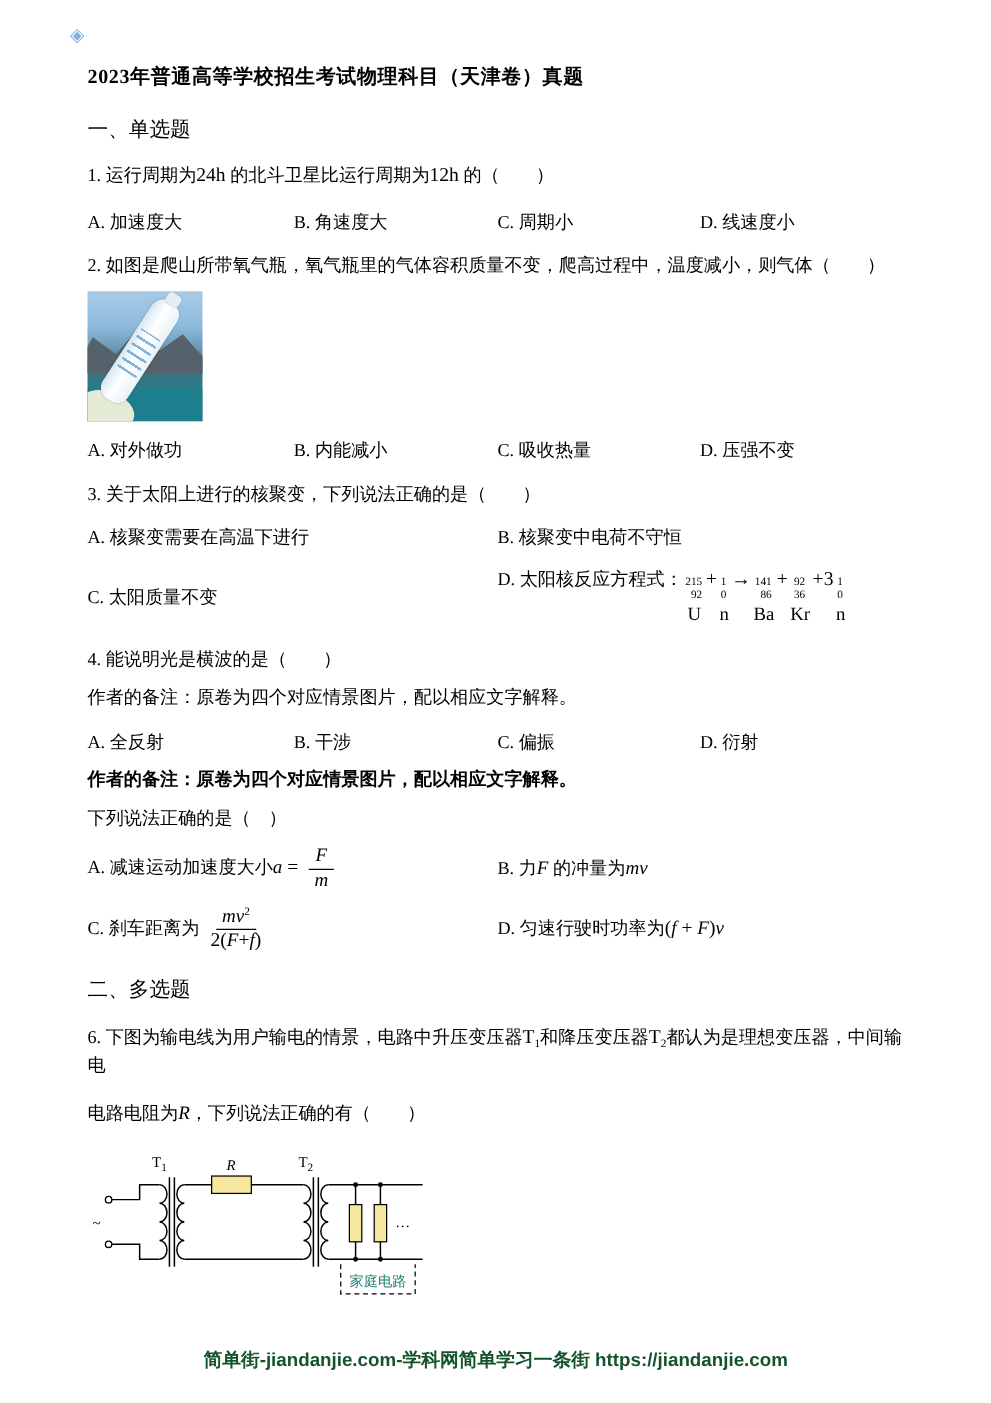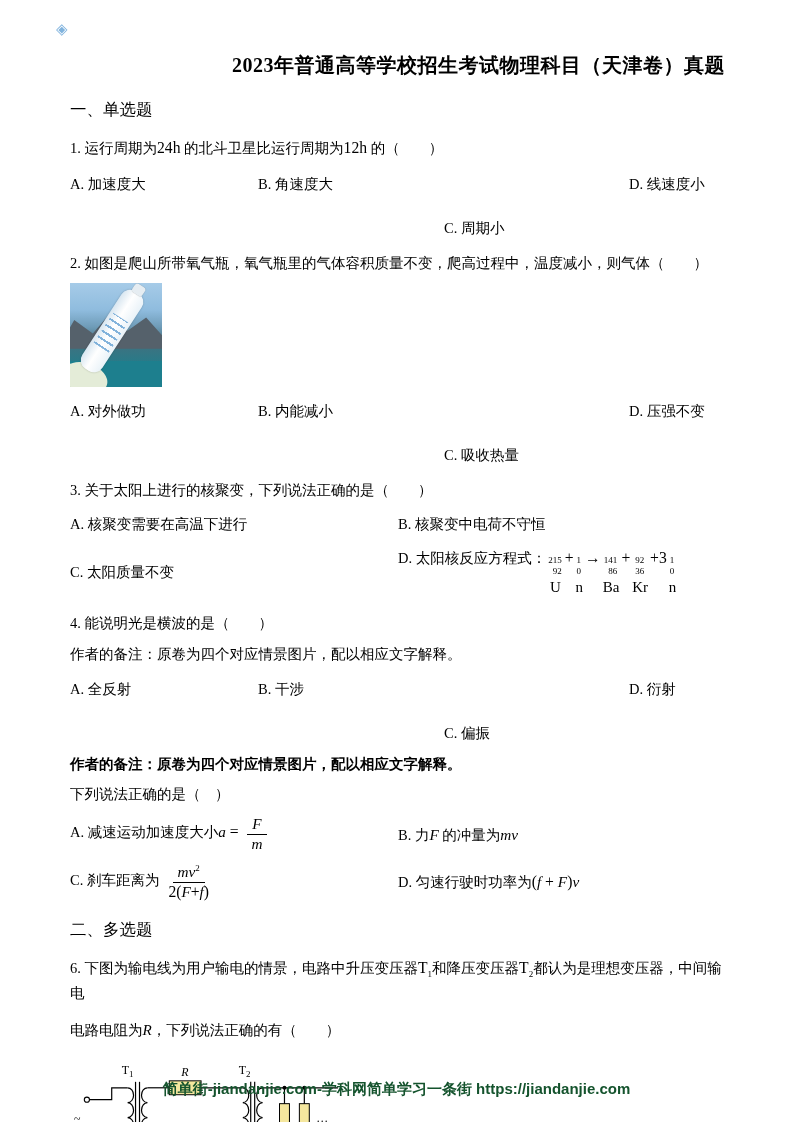--- a/index.html
+++ b/index.html
@@ -1,28 +1,28 @@
 <!DOCTYPE html>
 <html><head>
 <meta charset="utf-8">
 <style>
   html,body{margin:0;padding:0;background:#ffffff;}
   .page{position:relative;width:793px;height:1122px;background:#fff;overflow:hidden;
         font-family:"Liberation Serif","DejaVu Serif",serif;color:#000;font-size:14.5px;line-height:1.55;}
   .content{padding:50px 68px 0 70px;}
   .watermark{position:absolute;left:56px;top:18px;color:#6aa6d8;font-size:15px;opacity:.85;}
-  .title{margin:0 0 16px;font-size:20px;font-weight:bold;text-align:right;letter-spacing:.5px;}
+  .title{margin:0 0 16px;font-size:16px;font-weight:bold;text-align:left;letter-spacing:.5px;}
   .section-h{font-size:16.5px;font-weight:normal;margin:6px 0 10px;}
   .stem{margin:13px 0 0;}
   .note{margin:8px 0 0;}
   .note.bold{font-weight:bold;}
-  .opts4{display:flex;margin:13px 0 0;gap:23px;}
+  .opts4{display:flex;margin:13px 0 0;}
   .opts4 > span:nth-child(1){width:165px;}
   .opts4 > span:nth-child(2){width:163px;}
-  .opts4 > span:nth-child(3){width:162px;margin-top:44px;}
+  .opts4 > span:nth-child(3){width:162px;}
   .opts4 > span:nth-child(4){flex:1;}
   .opts2{display:flex;align-items:center;margin:11px 0 0;justify-content:center;}
   .opts2 > *:first-child{width:328px;}
   .opts2 > *:last-child{flex:1;}
   .mathrow{margin:10px 0 0;}
   
   .r-cn{}
   .r-sf{font-family:Liberation Serif, serif;font-size:1.08em;}
   .r-it{font-family:"Liberation Serif",serif;font-style:italic;font-size:1.05em;}
   .r-sup{font-size:.62em;vertical-align:super;font-family:"Liberation Serif",serif;}

